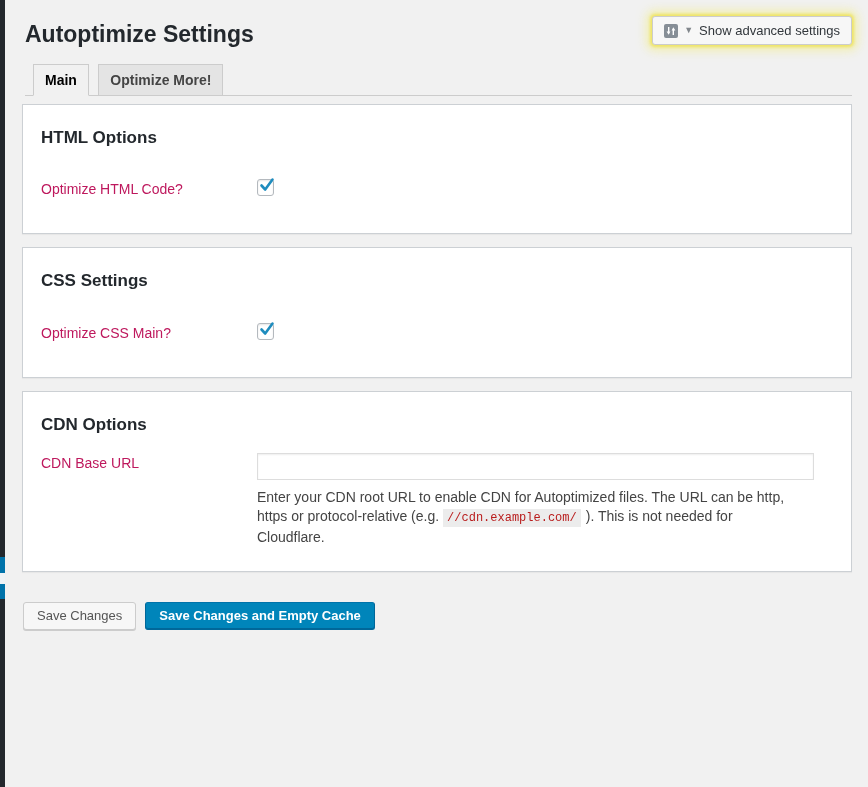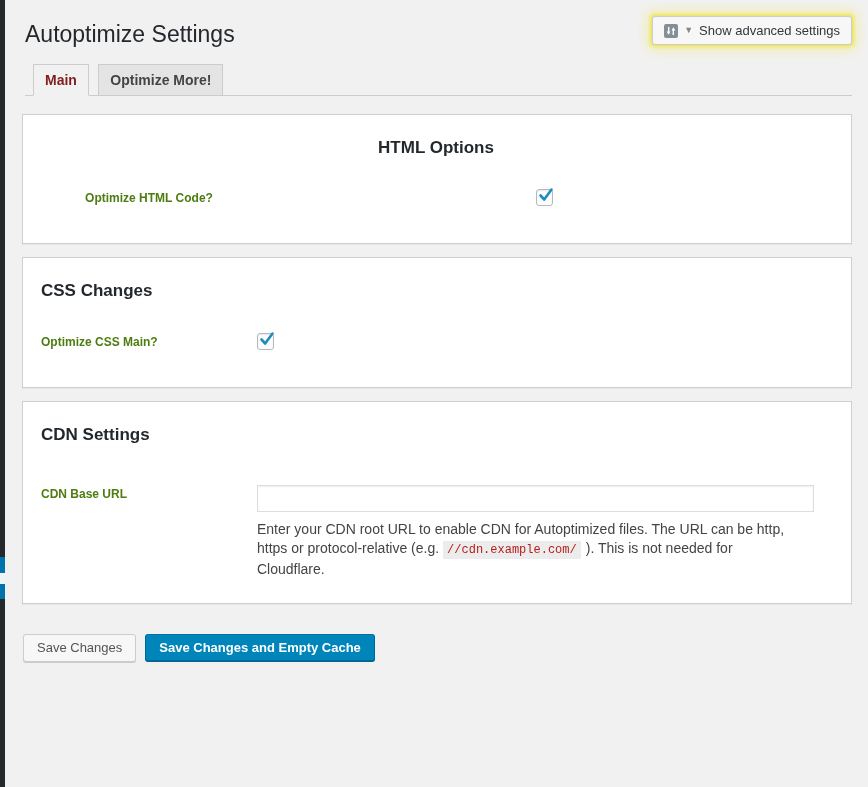--- a/index.html
+++ b/index.html
@@ -13,52 +13,52 @@
   
   .admin-strip { position:absolute; left:0; top:0; width:5px; height:787px; background:#23282d; }
   .strip-seg { position:absolute; left:0; width:5px; }
   .strip-blue-1 { top:557px; height:16px; background:#0073aa; }
   .strip-light   { top:573px; height:11px; background:#eef3f6; }
   .strip-blue-2 { top:584px; height:15px; background:#0073aa; }
 
   .wrap { position:absolute; left:5px; top:0; width:863px; padding:0 16px 0 17px; }
 
   .page-title {
-    margin:20px 0 0 3px; font-size:23px; font-weight:400; line-height:29px; color:#23282d;
+    margin:20px 0 0 3px; font-size:23px; font-weight:700; line-height:29px; color:#23282d;
   }
 
   .advanced-btn {
     position:absolute; top:16px; right:16px; height:29px;
     display:flex; align-items:center; gap:6px; padding:0 11px;
     background:#f7f7f7; border:1px solid #ccc; border-radius:3px;
     font-size:13px; color:#32373c; cursor:pointer; white-space:nowrap;
     box-shadow:0 0 3px 2px rgba(238,227,90,.9), 0 0 10px 6px rgba(243,236,130,.55);
   }
   .adv-icon { width:14px; height:14px; display:block; }
   .adv-caret { font-size:9px; color:#82878c; line-height:1; }
 
   .tabs {
     margin:15px 0 0 3px; padding-left:8px; border-bottom:1px solid #ccc;
   }
   .tab {
     display:inline-block; margin:0 5px -1px 0; padding:7px 11px;
     border:1px solid #ccc; font-size:14px; font-weight:700; cursor:pointer;
   }
-  .tab.active { background:#f1f1f1; border-bottom:1px solid #f1f1f1; color:#7f1d1d; }
+  .tab.active { background:#f1f1f1; border-bottom:1px solid #f1f1f1; color:#000000; }
   .tab.inactive { background:#e4e4e4; color:#444; }
 
   .card {
     background:#fff; border:1px solid #ccd0d4; box-shadow:0 1px 1px rgba(0,0,0,.04);
     margin-top:13px; padding:14px 20px 33px 18px;
   }
-  .card.first { margin-top:18px;text-align:center; }
+  .card.first { margin-top:8px; }
   .card-title { margin:8px 0 0; font-size:17px; font-weight:700; color:#23282d; line-height:1.25; }
 
   .row { display:flex; align-items:flex-start; margin-top:31px; }
-  .row-label { flex:0 0 216px; font-size:12px; color:#4d7c0f; padding-top:2px;font-weight:bold; }
+  .row-label { flex:0 0 216px; font-size:14px; color:#be185d; padding-top:2px; }
   .row-control { flex:1; }
 
   .checkbox {
     position:relative; display:inline-block; width:17px; height:17px;
     background:#fff; border:1px solid #b4b9be; border-radius:3px;
     box-shadow:inset 0 1px 2px rgba(0,0,0,.1); cursor:pointer;
   }
   .checkbox svg { position:absolute; left:-1px; top:-5px; }
 
   .text-input {
@@ -128,36 +128,36 @@
           <svg width="20" height="20" viewBox="0 0 20 20">
             <path d="M4.5 10.5 L8.2 14.5 L15.5 4.5" fill="none" stroke="#1e8cbe" stroke-width="2.6" stroke-linecap="round" stroke-linejoin="round"></path>
           </svg>
         </span>
       </div>
     </div>
   </div>
 
 
   <div class="card">
-    <h2 class="card-title">CSS Changes</h2>
+    <h2 class="card-title">CSS Settings</h2>
     <div class="row">
       <div class="row-label">Optimize CSS Main?</div>
       <div class="row-control">
         <span class="checkbox">
           <svg width="20" height="20" viewBox="0 0 20 20">
             <path d="M4.5 10.5 L8.2 14.5 L15.5 4.5" fill="none" stroke="#1e8cbe" stroke-width="2.6" stroke-linecap="round" stroke-linejoin="round"></path>
           </svg>
         </span>
       </div>
     </div>
   </div>
 
   <div class="card" style="padding-bottom:24px;">
-    <h2 class="card-title">CDN Settings</h2>
-    <div class="row" style="margin-top:40px;">
+    <h2 class="card-title">CDN Options</h2>
+    <div class="row" style="margin-top:18px;">
       <div class="row-label">CDN Base URL</div>
       <div class="row-control">
         <input type="text" class="text-input" value="" style="">
         <div class="help">
           <span>Enter your CDN root URL to enable CDN for Autoptimized files. The URL can be http, https or protocol-relative (e.g.</span><code>//cdn.example.com/</code><span>). This is not needed for Cloudflare.</span>
         </div>
       </div>
     </div>
   </div>
 

